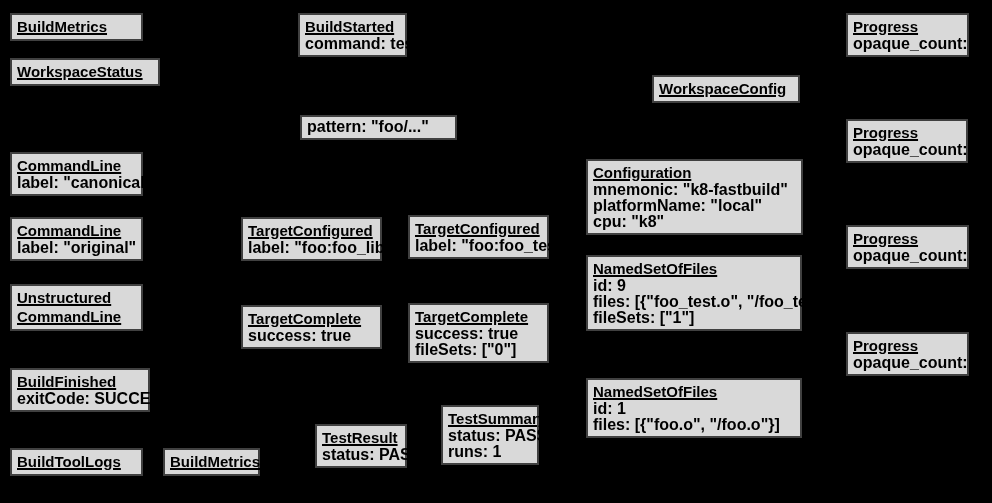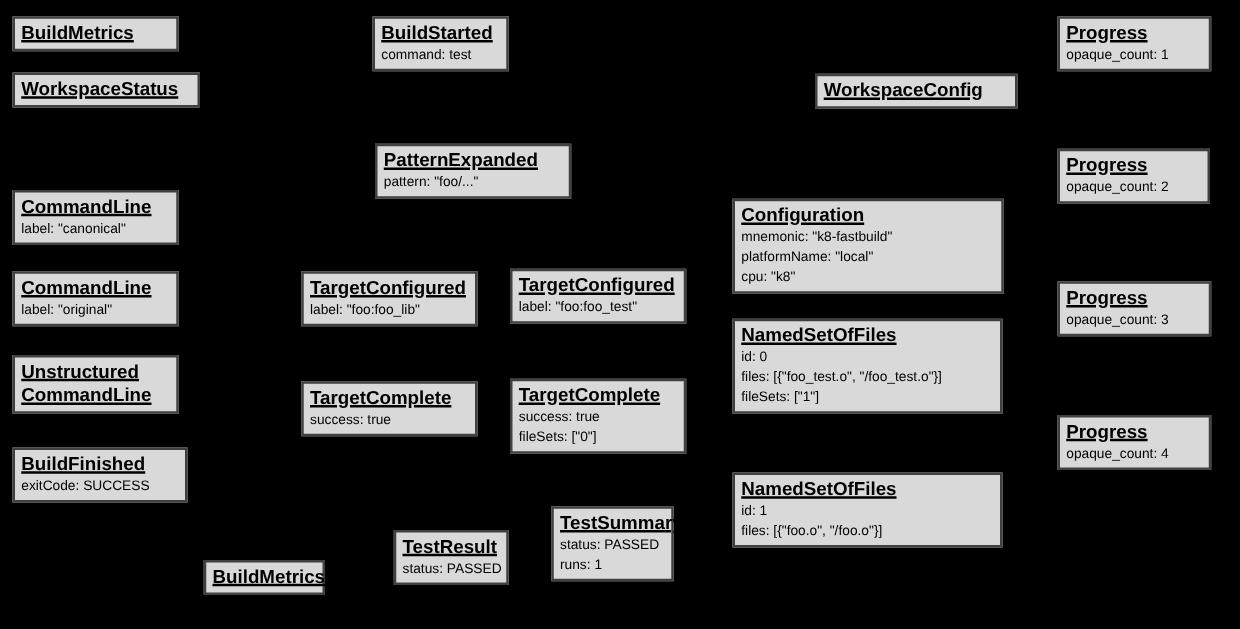--- a/index.html
+++ b/index.html
@@ -26,23 +26,24 @@
   .t {
     display: block;
     font-weight: bold;
     font-size: 15px;
     line-height: 19px;
     text-decoration: underline;
     text-decoration-thickness: 2px;
     white-space: nowrap;
   }
   .f {
-    font-size: 11px;
+    font-size: 16px;
     line-height: 16px;
     white-space: nowrap;
+    font-weight: bold;
   }
 </style>
 </head>
 <body>
 
 <div class="canvas">
 
   <div class="box" style="left:10px;top:13px;width:133px">
     <span class="t">BuildMetrics</span>
   </div>
@@ -60,37 +61,39 @@
   <div class="box" style="left:10px;top:217px;width:133px">
     <span class="t">CommandLine</span>
     <div class="f">label: "original"</div>
   </div>
 
   <div class="box" style="left:10px;top:284px;width:133px">
     <span class="t">Unstructured</span>
     <span class="t">CommandLine</span>
   </div>
 
-  <div class="box" style="left:10px;top:358px;width:140px">
+  <div class="box" style="left:10px;top:368px;width:140px">
     <span class="t">BuildFinished</span>
     <div class="f">exitCode: SUCCESS</div>
   </div>
 
+  <div class="box" style="left:10px;top:448px;width:133px">
+    <span class="t">BuildToolLogs</span>
+  </div>
 
   <div class="box" style="left:163px;top:448px;width:97px">
     <span class="t">BuildMetrics</span>
   </div>
 
   <div class="box" style="left:298px;top:13px;width:109px">
     <span class="t">BuildStarted</span>
     <div class="f">command: test</div>
   </div>
 
   <div class="box" style="left:300px;top:115px;width:157px">
-    <span class="t">PatternExpanded</span>
     <div class="f">pattern: "foo/..."</div>
   </div>
 
   <div class="box" style="left:241px;top:217px;width:141px">
     <span class="t">TargetConfigured</span>
     <div class="f">label: "foo:foo_lib"</div>
   </div>
 
   <div class="box" style="left:241px;top:305px;width:141px">
     <span class="t">TargetComplete</span>
@@ -112,34 +115,34 @@
     <div class="f">success: true</div>
     <div class="f">fileSets: ["0"]</div>
   </div>
 
   <div class="box" style="left:441px;top:405px;width:98px">
     <span class="t">TestSummary</span>
     <div class="f">status: PASSED</div>
     <div class="f">runs: 1</div>
   </div>
 
-  <div class="box" style="left:652px;top:59px;width:162px">
+  <div class="box" style="left:652px;top:75px;width:148px">
     <span class="t">WorkspaceConfig</span>
   </div>
 
   <div class="box" style="left:586px;top:159px;width:217px">
     <span class="t">Configuration</span>
     <div class="f">mnemonic: "k8-fastbuild"</div>
     <div class="f">platformName: "local"</div>
     <div class="f">cpu: "k8"</div>
   </div>
 
   <div class="box" style="left:586px;top:255px;width:216px">
     <span class="t">NamedSetOfFiles</span>
-    <div class="f">id: 0</div>
+    <div class="f">id: 9</div>
     <div class="f">files: [{"foo_test.o", "/foo_test.o"}]</div>
     <div class="f">fileSets: ["1"]</div>
   </div>
 
   <div class="box" style="left:586px;top:378px;width:216px">
     <span class="t">NamedSetOfFiles</span>
     <div class="f">id: 1</div>
     <div class="f">files: [{"foo.o", "/foo.o"}]</div>
   </div>
 

